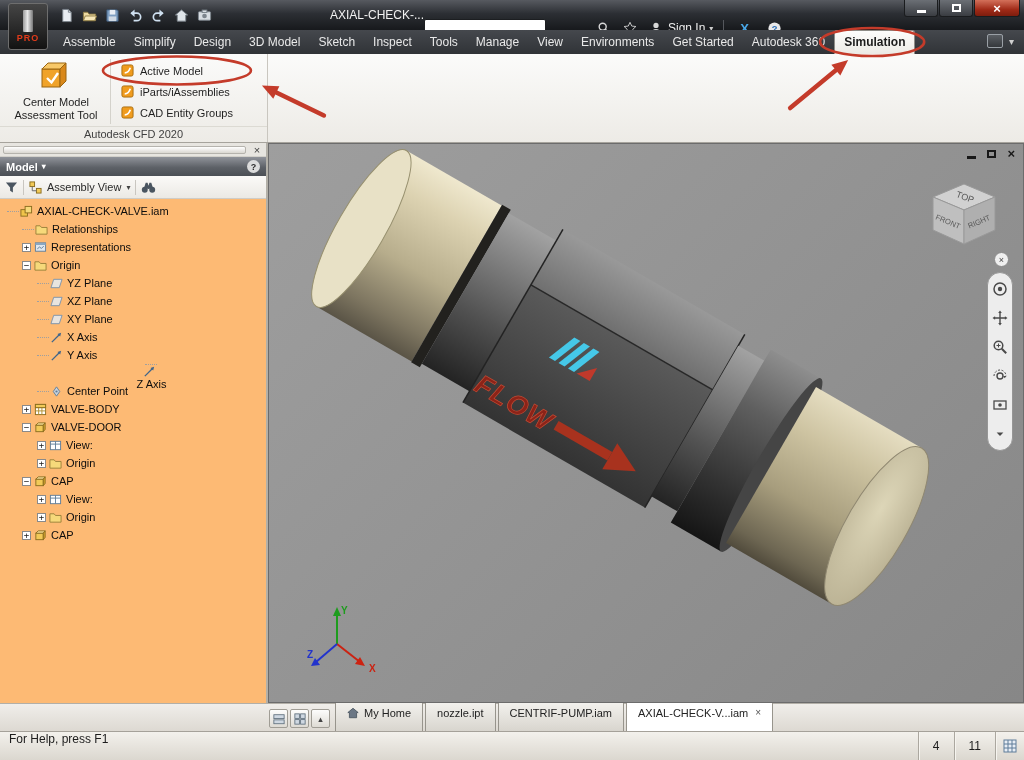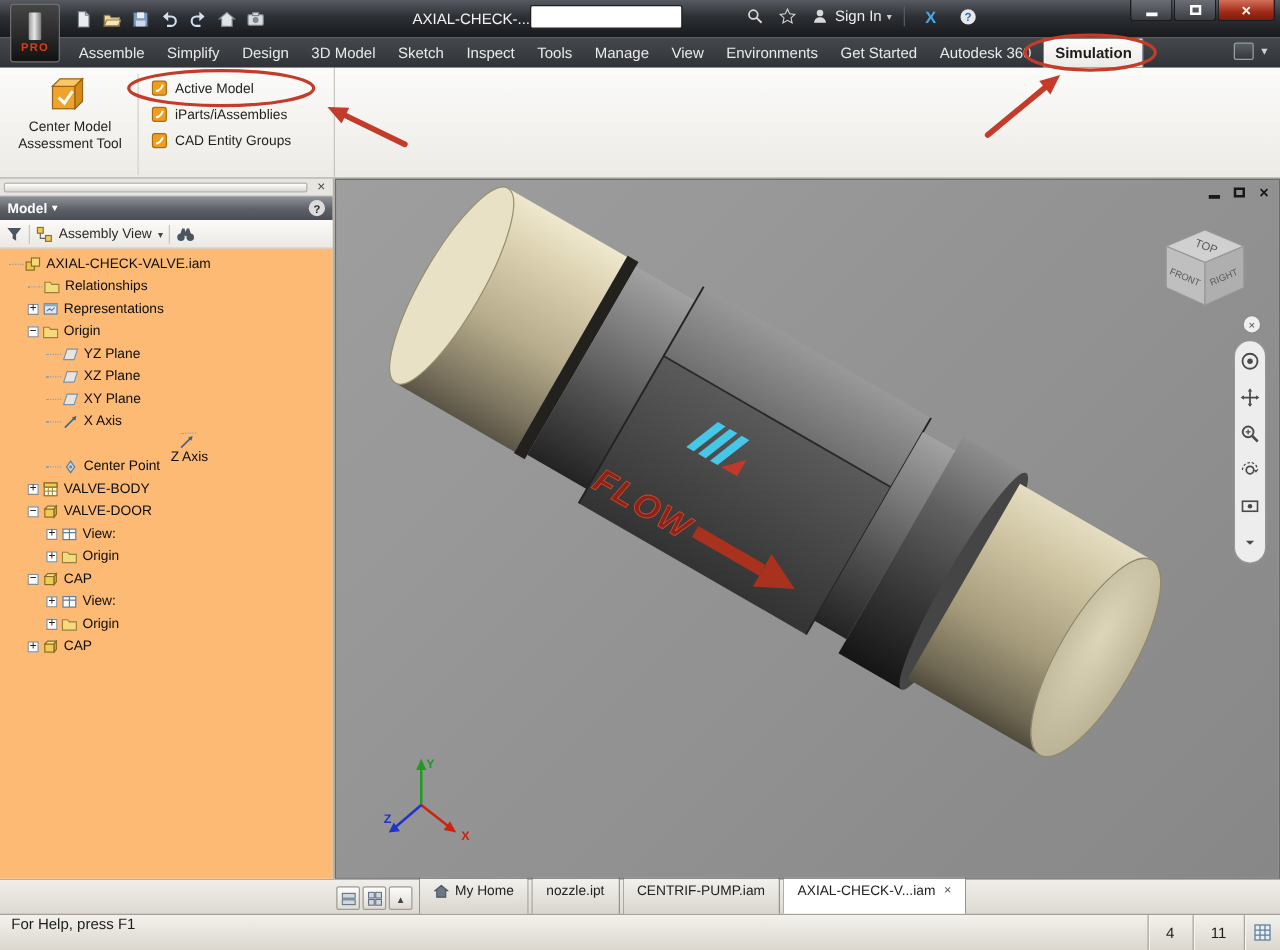--- a/index.html
+++ b/index.html
@@ -9,21 +9,21 @@
   
   .titlebar{position:relative;height:30px;background:linear-gradient(#575a60,#2c2f34 45%,#17191c);color:#e4e4e4;}
   .applogo{position:absolute;left:8px;top:3px;width:40px;height:47px;z-index:40;
            background:linear-gradient(#454545,#121212);border:1px solid #6e6e6e;border-radius:3px;
            display:flex;flex-direction:column;align-items:center;justify-content:center;gap:1px;}
   .applogo-i{width:10px;height:22px;background:linear-gradient(90deg,#9a9a9a,#e8e8e8 45%,#777);border-radius:1px;}
   .applogo-pro{font-size:9px;font-weight:bold;color:#e03a1a;letter-spacing:1px;}
   .qat{position:absolute;left:56px;top:5px;display:flex;align-items:center;gap:3px;}
   .qat-btn{width:20px;height:20px;display:flex;align-items:center;justify-content:center;border-radius:2px;}
   .wtitle{position:absolute;left:330px;top:8px;font-size:12px;color:#f2f2f2;white-space:nowrap;}
-  .tb-right{position:absolute;left:424px;top:3px;display:flex;align-items:center;}
+  .tb-right{position:absolute;left:424px;top:18px;display:flex;align-items:center;}
   .searchbox{width:122px;height:19px;border:1px solid #1c1e21;border-radius:2px;background:#fff;
              font-size:11px;padding:0 4px;outline:none;font-family:"Liberation Sans",sans-serif;}
   .tb-ic{display:flex;align-items:center;justify-content:center;width:20px;height:20px;}
   .signin{display:flex;align-items:center;gap:4px;font-size:12px;color:#ececec;margin-left:2px;}
   .tb-sep{width:1px;height:16px;background:#55585d;margin:0 10px;}
   .win-btns{position:absolute;right:4px;top:0;display:flex;}
   .win-btn{width:34px;height:17px;display:flex;align-items:center;justify-content:center;
            background:linear-gradient(#6b6f75,#3a3d42);border:1px solid #1a1c1e;border-top:none;
            border-radius:0 0 3px 3px;margin-left:1px;color:#fff;}
   .win-btn.close{width:46px;background:linear-gradient(#d3705a,#a02a17 60%,#7d1d0d);}
@@ -282,20 +282,21 @@
               <span class="icn">
                 <svg viewBox="0 0 14 14" width="13" height="13">
                   <rect x="1" y="1" width="12" height="12" rx="2" fill="#f09c1e" stroke="#a86c0e"></rect>
                   <path d="M4 9.5C6.5 9.5 9 7 10 4" stroke="#fff" stroke-width="1.8" fill="none"></path>
                 </svg>
               </span>
               <span>CAD Entity Groups</span>
             </div>
           </div>
       </div>
+      <div class="panel-footer">Autodesk CFD 2020</div>
     </div>
   </div>
 
   <div class="main">
 
     <div class="browser">
       <div class="topstrip">
         <div class="hscroll"></div>
         <div class="strip-close">×</div>
       </div>
@@ -399,20 +400,30 @@
           </div>
           <div class="trow" style="padding-left: 35px;">
             <span class="stub"></span>
             <span class="ticn">
               <svg viewBox="0 0 14 14" width="13" height="13">
                 <path d="M2 12L10.5 3.5" stroke="#3f658b" stroke-width="1.4"></path>
                 <path d="M12 2l-4 1.2L11 6z" fill="#3f658b"></path>
               </svg>
             </span>
             <span class="tlabel">X Axis</span>
+          </div>
+          <div class="trow" style="padding-left: 35px;">
+            <span class="stub"></span>
+            <span class="ticn">
+              <svg viewBox="0 0 14 14" width="13" height="13">
+                <path d="M2 12L10.5 3.5" stroke="#3f658b" stroke-width="1.4"></path>
+                <path d="M12 2l-4 1.2L11 6z" fill="#3f658b"></path>
+              </svg>
+            </span>
+            <span class="tlabel">Y Axis</span>
           </div>
           <div class="trow" style="padding-left: 35px; flex-direction: column;">
             <span class="stub"></span>
             <span class="ticn">
               <svg viewBox="0 0 14 14" width="13" height="13">
                 <path d="M2 12L10.5 3.5" stroke="#3f658b" stroke-width="1.4"></path>
                 <path d="M12 2l-4 1.2L11 6z" fill="#3f658b"></path>
               </svg>
             </span>
             <span class="tlabel">Z Axis</span>

